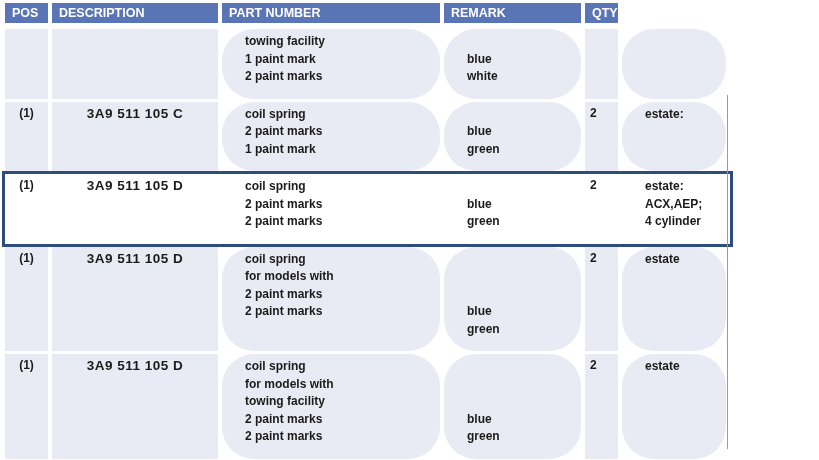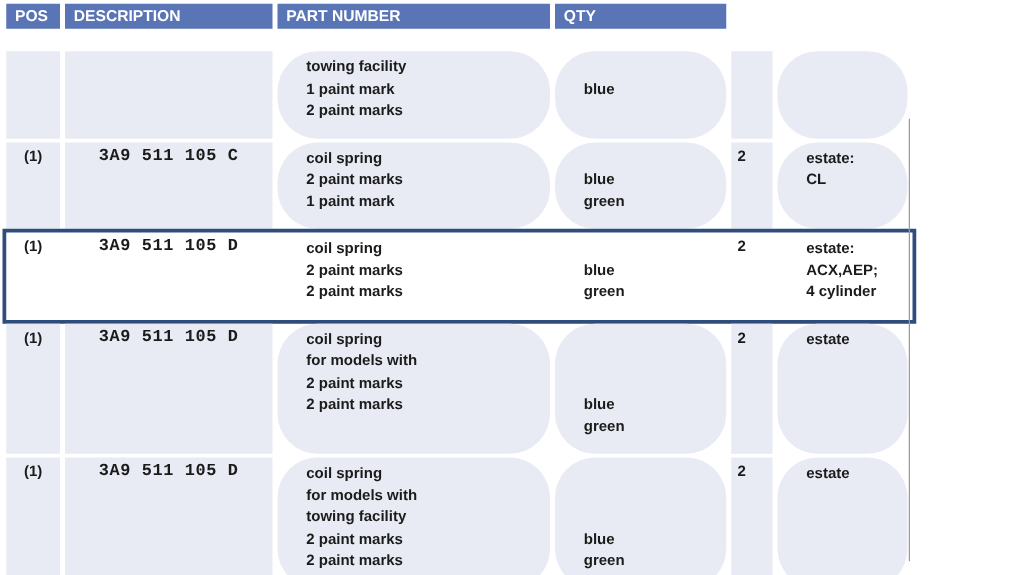--- a/index.html
+++ b/index.html
@@ -16,21 +16,21 @@
     width: 730px;
     padding: 3px 0 0 5px;
     box-sizing: border-box;
   }
   .grid-row {
     display: grid;
     grid-template-columns: 43px 166px 218px 137px 33px 104px;
     column-gap: 4px;
   }
   .header-row {
-    margin-bottom: 18px;
+    margin-bottom: 6px;
   }
   .hcell {
     background: var(--header-bg);
     color: var(--header-text);
     font-size: 12.5px;
     font-weight: bold;
     height: 20px;
     line-height: 20px;
     padding-left: 7px;
     white-space: nowrap;
@@ -45,21 +45,21 @@
     color: var(--text);
     font-size: 12px;
     font-weight: bold;
     padding-top: 4px;
     padding-bottom: 13px;
   }
   .line { line-height: 17.5px; min-height: 17.5px; white-space: nowrap; }
   .cell.pos  { text-align: center; }
   .cell.part {
     text-align: center;
-    font-family: Liberation Mono, monospace;
+    font-family: Liberation Sans, sans-serif;
     font-size: 13.5px;
     font-weight: bold;
     letter-spacing: 0.5px;
   }
   .cell.desc, .cell.remark, .cell.model { padding-left: 23px; border-radius: 32px; }
   .cell.qty  { padding-left: 5px; }
   .row.selected {
     outline: 3px solid var(--selected-border);
   }
   .row.selected .cell { background: var(--selected-bg); }
@@ -73,55 +73,56 @@
   }
 </style>
 </head>
 <body>
 
 <div class="table-wrap">
   <div class="grid-row header-row">
       <div class="hcell">POS</div>
       <div class="hcell">DESCRIPTION</div>
       <div class="hcell">PART NUMBER</div>
+      <div class="hcell">REMARK</div>
       <div class="hcell">QTY</div>
     </div>
   <div>
       <div class="row grid-row">
     <div class="cell pos"></div>
     <div class="cell part"></div>
     <div class="cell desc">
           <div class="line">towing facility</div>
           <div class="line">1 paint mark</div>
           <div class="line">2 paint marks</div>
         </div>
     <div class="cell remark">
           <div class="line">&nbsp;</div>
           <div class="line">blue</div>
+          <div class="line">white</div>
         </div>
     <div class="cell qty"></div>
     <div class="cell model"></div>
   </div>
       <div class="row grid-row">
     <div class="cell pos">(1)</div>
     <div class="cell part">3A9 511 105 C</div>
     <div class="cell desc">
           <div class="line">coil spring</div>
           <div class="line">2 paint marks</div>
           <div class="line">1 paint mark</div>
         </div>
     <div class="cell remark">
           <div class="line">&nbsp;</div>
           <div class="line">blue</div>
           <div class="line">green</div>
         </div>
     <div class="cell qty">2</div>
     <div class="cell model">
           <div class="line">estate:</div>
-          <div class="line">CL</div>
         </div>
   </div>
       <div class="row grid-row selected">
     <div class="cell pos">(1)</div>
     <div class="cell part">3A9 511 105 D</div>
     <div class="cell desc">
           <div class="line">coil spring</div>
           <div class="line">2 paint marks</div>
           <div class="line">2 paint marks</div>
         </div>

